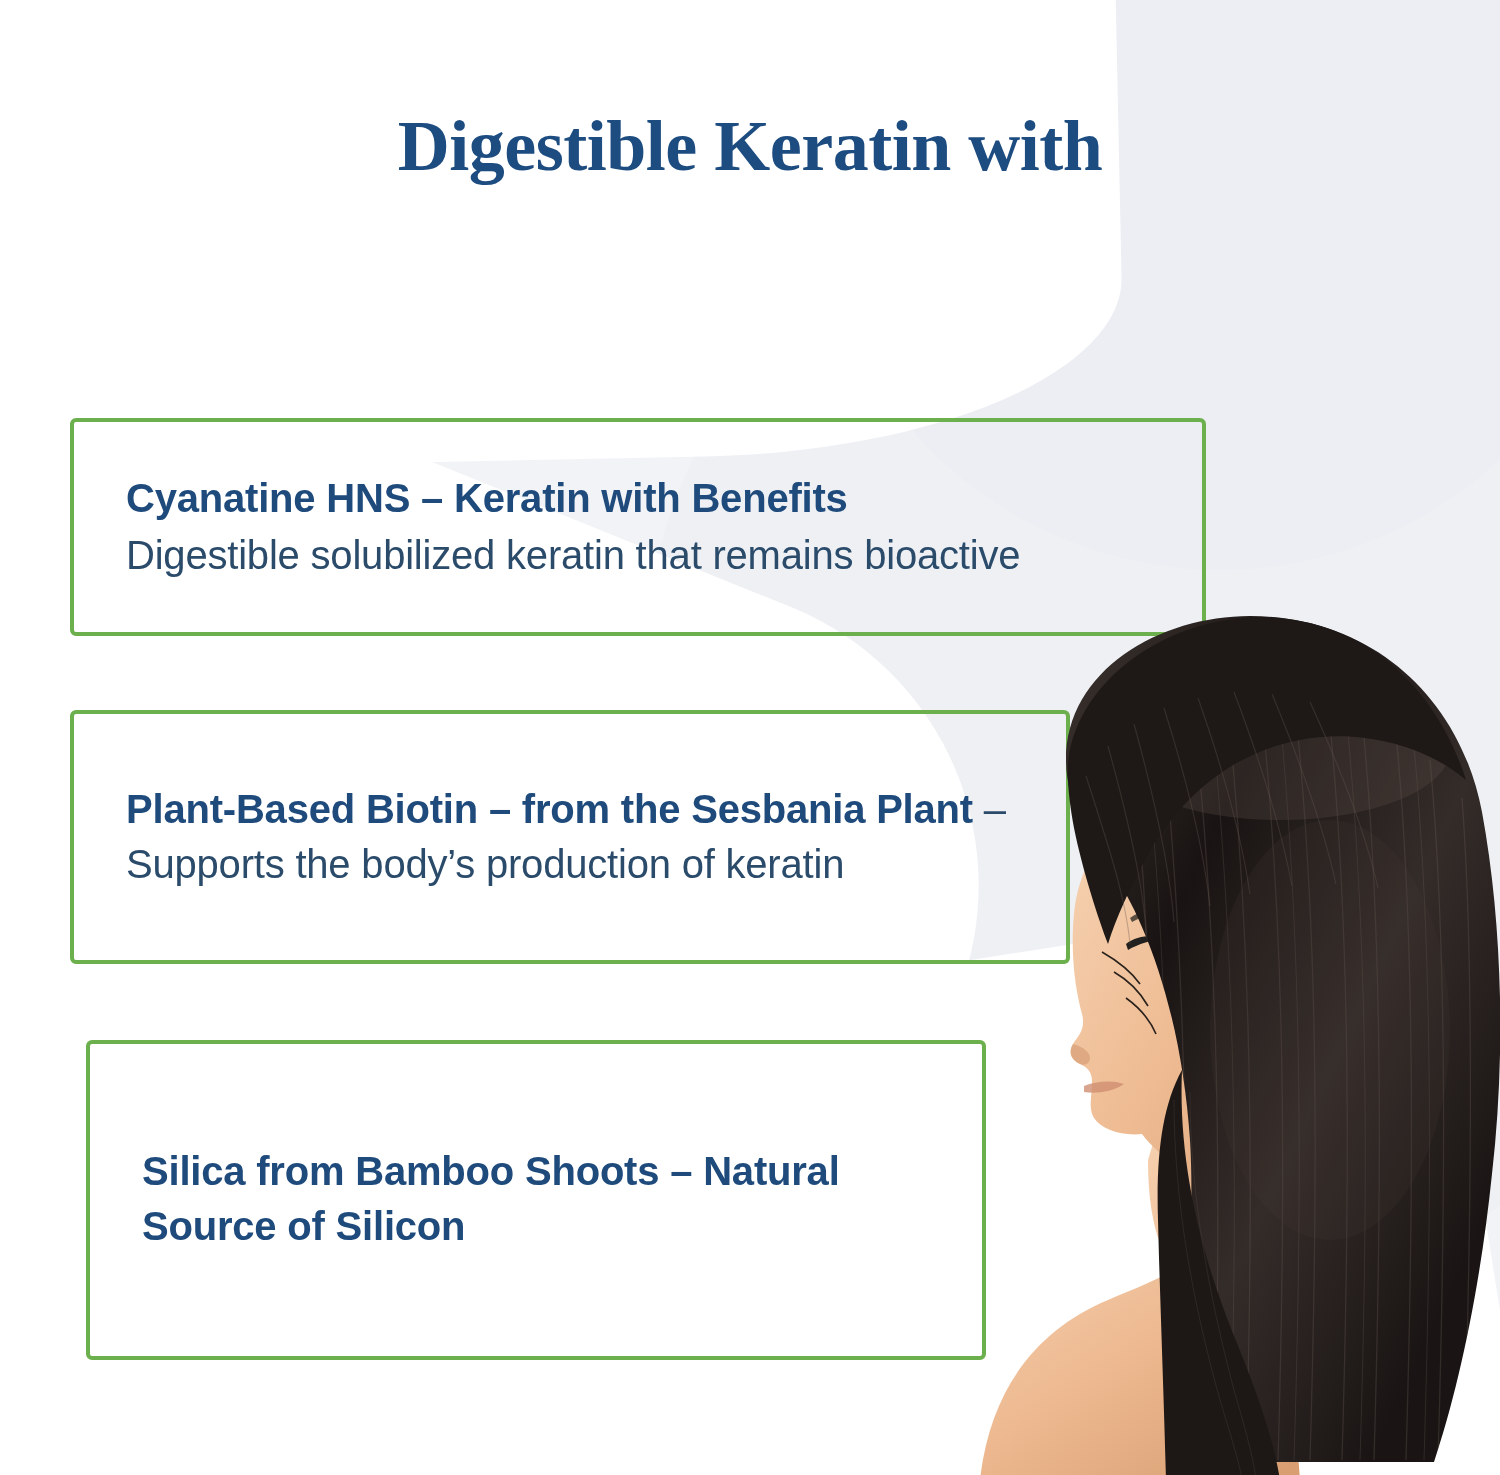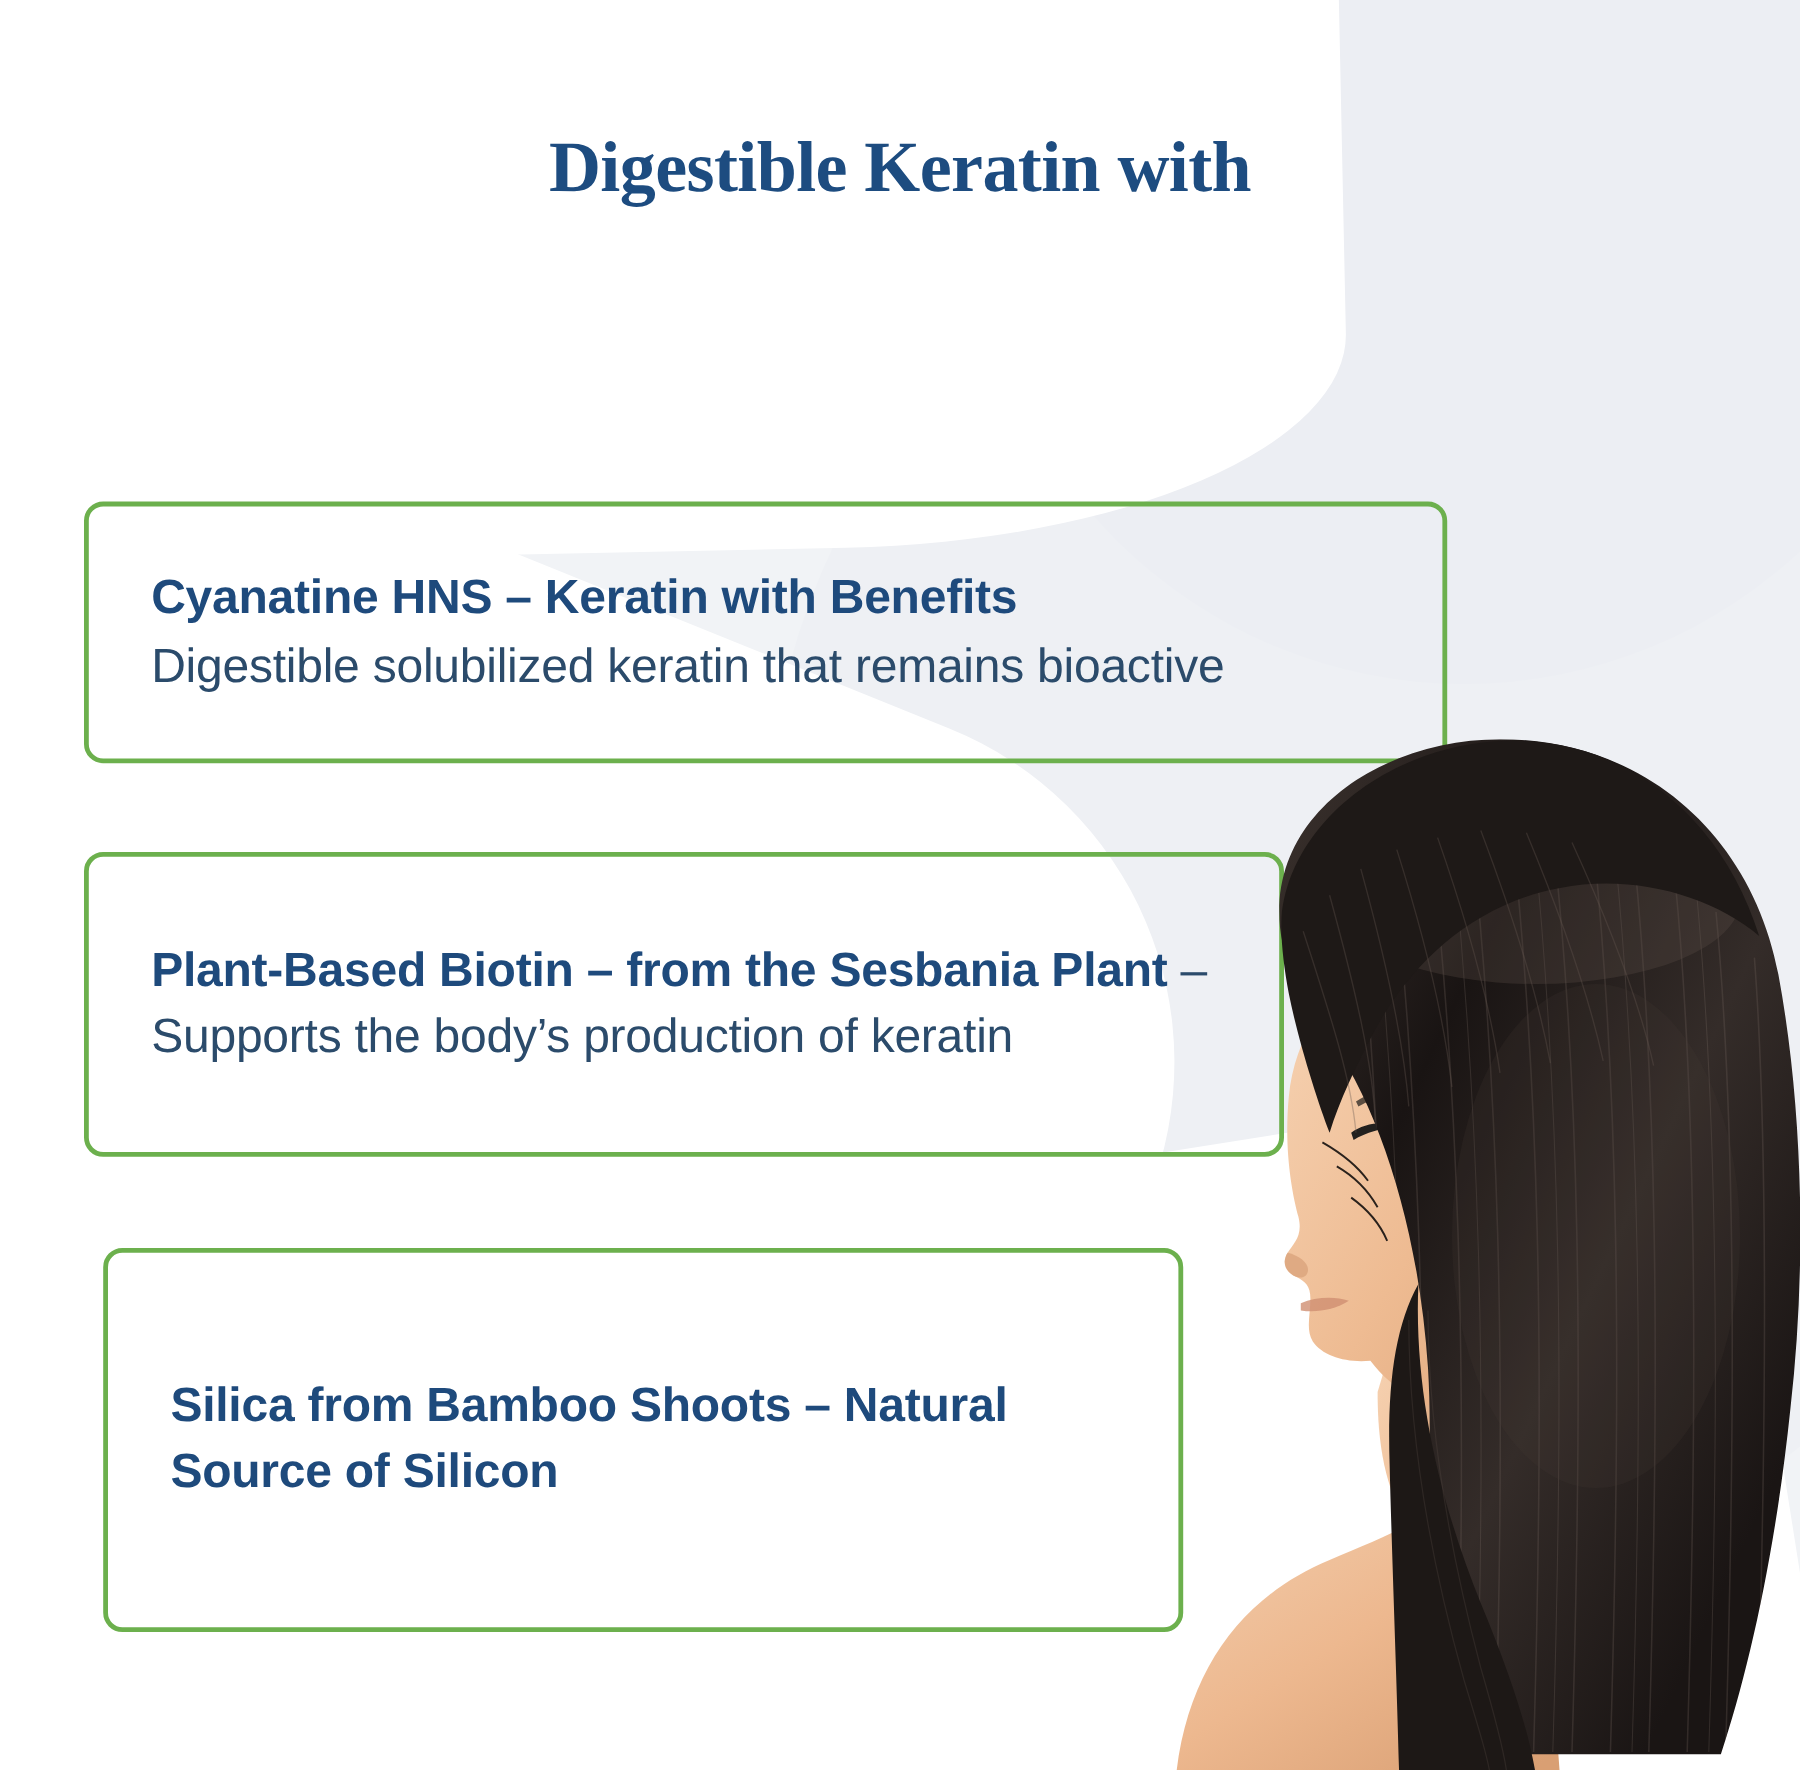--- a/index.html
+++ b/index.html
@@ -83,33 +83,33 @@
   }
 
   
   .title {
     position:absolute;
     left:0; top:104px;
     width:1500px;
     text-align:center;
     font-family:"Liberation Serif", serif;
     font-weight:bold;
-    font-size:60px;
+    font-size:72px;
     line-height:1.18;
     letter-spacing:-0.5px;
     color:#1d4c80;
     z-index:6;
   }
   .title .l2 { display:block; }
 
   
   .card {
     position:absolute;
     border:4px solid #6cb04d;
-    border-radius:16px;
+    border-radius:6px;
     background:transparent;
     z-index:4;
     display:flex;
     align-items:center;
   }
   .card-inner {
     padding:0 34px 0 52px;
     width:100%;
   }
 

